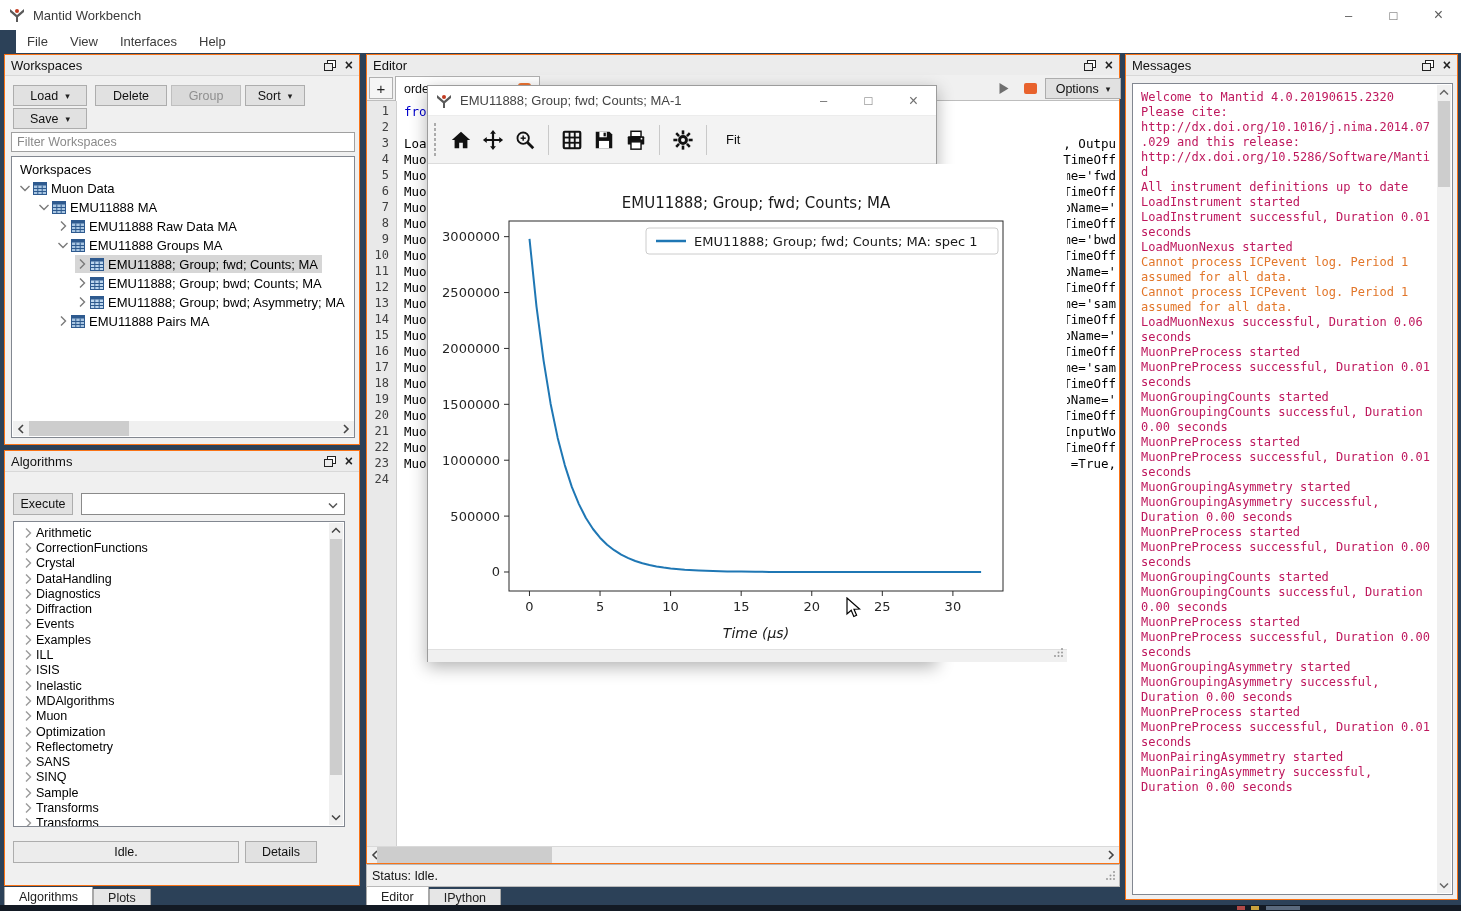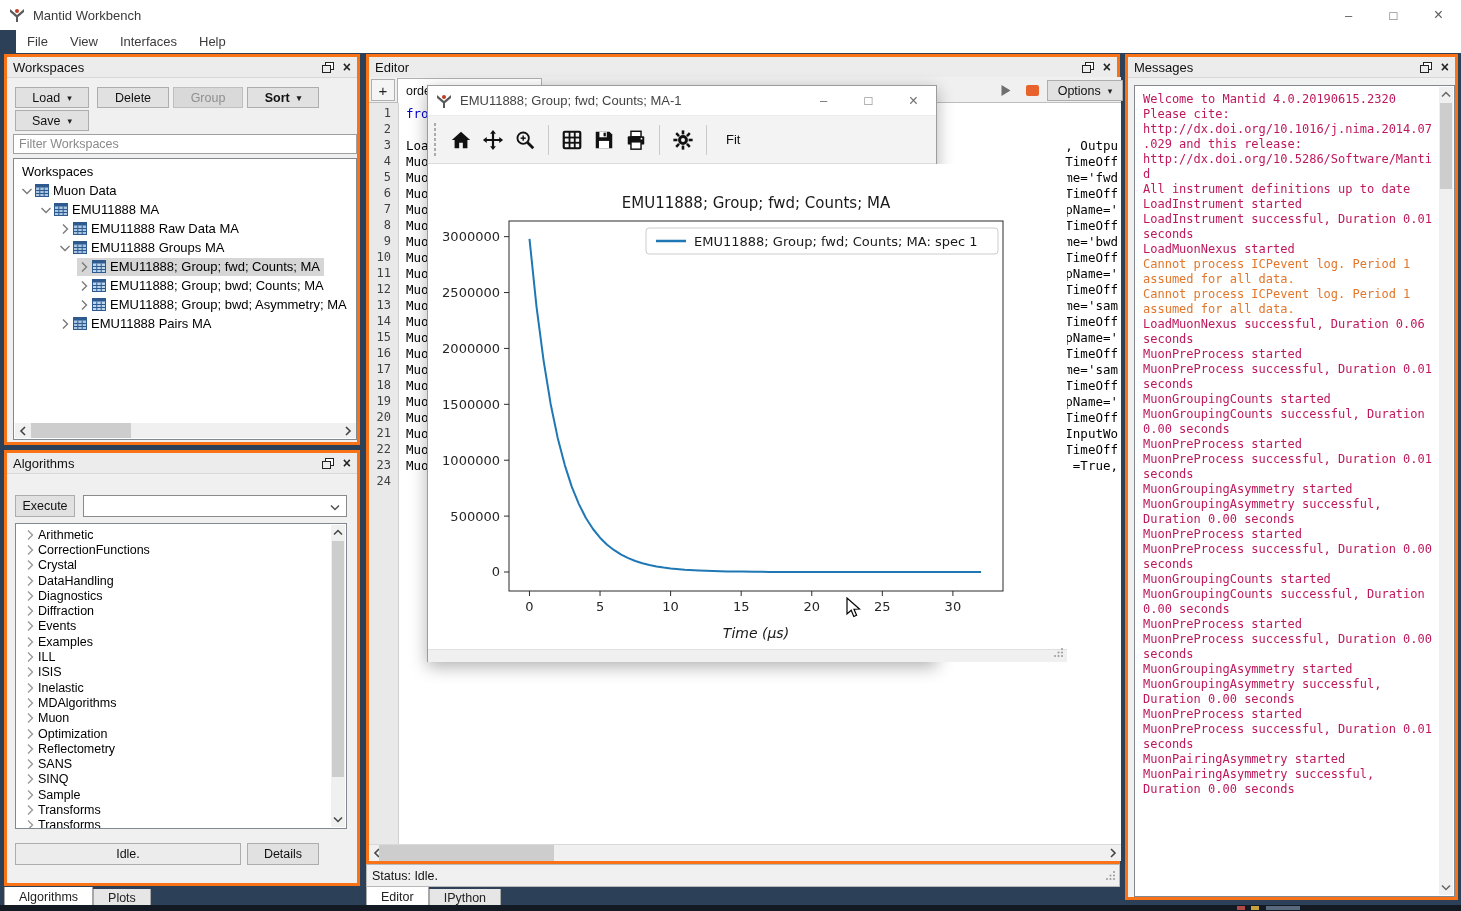--- a/index.html
+++ b/index.html
@@ -7,36 +7,36 @@
        font-family:"Liberation Sans",sans-serif;font-size:13px;color:#222;}
   
   .titlebar{position:absolute;left:0;top:0;width:1461px;height:30px;background:#fff;display:flex;align-items:center;}
   .app-icon{margin-left:9px;width:16px;height:16px;}
   .app-title{margin-left:8px;font-size:13px;color:#3a3a3a;}
   .win-controls{margin-left:auto;display:flex;}
   .win-btn{width:45px;height:30px;display:flex;align-items:center;justify-content:center;color:#5c5c5c;font-size:13px;}
   .menubar{position:absolute;left:16px;top:30px;width:1461px;height:23px;background:#fff;display:flex;align-items:center;}
   .menu-item{padding:0 11px;color:#3b3b3b;font-size:13px;}
   
-  .panel{position:absolute;background:#f0f0f0;border:3px solid #f97316;box-sizing:border-box;}
+  .panel{position:absolute;background:#f0f0f0;border:1px solid #f97316;box-sizing:border-box;}
   .panel-header{height:20px;background:#ececec;border-bottom:1px solid #d8d8d8;display:flex;align-items:center;padding:0 6px;font-size:13px;color:#111;}
   .panel-header .spacer{flex:1;}
   .hicon{margin-left:9px;display:flex;align-items:center;color:#222;}
   .hicon.close-x{font-weight:bold;font-size:14px;line-height:10px;}
   
   .btn{position:absolute;background:#e1e1e1;border:1px solid #adadad;font-size:12.5px;color:#111;
        display:flex;align-items:center;justify-content:center;box-sizing:border-box;}
   .btn .caret{font-size:9px;margin-left:7px;color:#222;}
   .btn.disabled{background:#d9d9d9;color:#8f8f8f;border-color:#bfbfbf;}
   
   .filter-input{position:absolute;left:6px;top:77px;width:344px;height:20px;border:1px solid #a0a0a0;background:#fff;
        font-size:12.5px;padding:0 5px;box-sizing:border-box;font-family:"Liberation Sans",sans-serif;color:#222;}
   .filter-input::placeholder{color:#8a8a8a;}
   .tree-box{position:absolute;left:6px;top:101px;width:344px;height:282px;background:#fff;border:1px solid #828790;box-sizing:border-box;overflow:hidden;}
-  .tree-row{height:19px;display:flex;align-items:center;white-space:nowrap;}
+  .tree-row{height:19px;display:flex;white-space:nowrap;}
   .row-inner{display:inline-flex;align-items:center;height:18px;padding:0 4px 0 0;}
   .tree-row.selected .row-inner{background:#d6d6d6;}
   .expander{width:14px;display:inline-flex;justify-content:center;align-items:center;}
   .expander svg{transition:none;}
   .expander.expanded svg{transform:rotate(90deg);}
   .ws-icon{margin:0 4px 0 1px;flex:none;}
   .ws-body{fill:#bcd6ee;stroke:#2e5a8f;}
   .ws-head{fill:#2e5a8f;}
   .ws-grid{stroke:#2e5a8f;fill:none;stroke-width:1;}
   .ws-icon.workspace-group .ws-body{fill:#a9c6e2;}
@@ -143,21 +143,21 @@
   <div class="btn" style="left:8px;top:30px;width:74px;height:21px;">
     <span>Load</span>
       <span class="caret">▾</span>
   </div>
   <div class="btn" style="left:90px;top:30px;width:72px;height:21px;">
     <span>Delete</span>
   </div>
   <div class="btn disabled" style="left:166px;top:30px;width:70px;height:21px;">
     <span>Group</span>
   </div>
-  <div class="btn" style="left:240px;top:30px;width:72px;height:21px;font-weight:bold;">
+  <div class="btn" style="left:240px;top:30px;width:60px;height:21px;">
     <span>Sort</span>
       <span class="caret">▾</span>
   </div>
   <div class="btn" style="left:8px;top:53px;width:74px;height:21px;">
     <span>Save</span>
       <span class="caret">▾</span>
   </div>
   <input class="filter-input" placeholder="Filter Workspaces" style="">
   <div class="tree-box">
     <div class="tree-root-label" style="margin-top:3px;">Workspaces</div>

